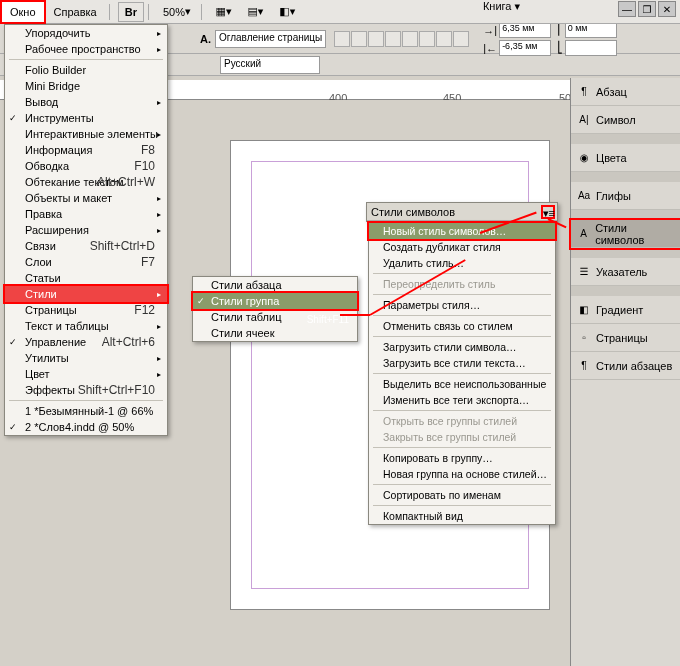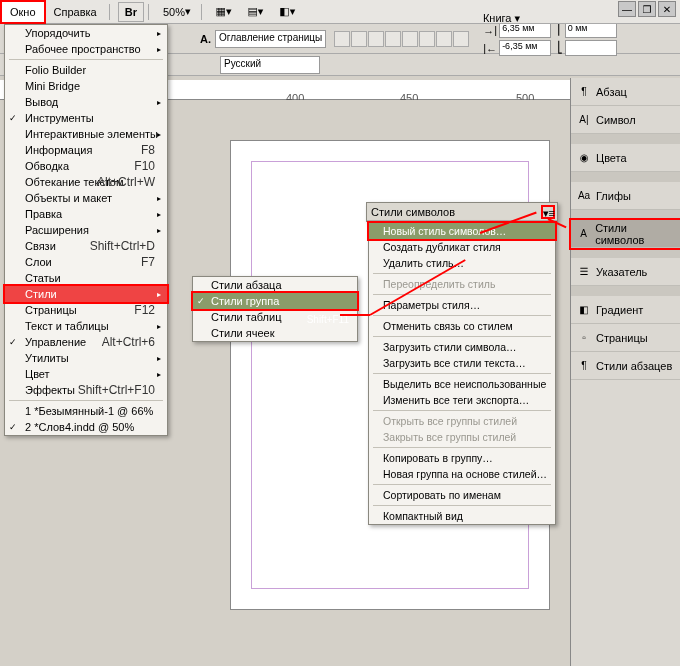--- a/index.html
+++ b/index.html
@@ -4,30 +4,30 @@
 <style>
 * { box-sizing: border-box; margin: 0; padding: 0; font-family: Tahoma, Arial, sans-serif; font-size: 11px; }
 body { width: 680px; height: 666px; background: #d4d0c8; position: relative; overflow: hidden; }
 .top-bar { height: 24px; background: #e8e6e2; display: flex; align-items: center; border-bottom: 1px solid #aaa; position: relative; }
 .top-bar .menu-item { padding: 4px 8px; cursor: pointer; }
 .top-bar .menu-item.active { border: 2px solid red; background: #fff; }
 .top-bar .tool { padding: 3px 6px; margin-left: 4px; display: inline-flex; align-items: center; }
 .divider { width: 1px; height: 16px; background: #aaa; margin: 0 4px; }
 .window-controls { position: absolute; right: 4px; top: 1px; display: flex; gap: 2px; }
 .window-controls div { width: 18px; height: 16px; background: #c8c8c8; border: 1px solid #888; display: flex; align-items: center; justify-content: center; font-size: 10px; }
-.book-label { position: absolute; right: 160px; top: 12px; padding-left: 40px; }
+.book-label { position: absolute; right: 160px; top: 0; padding-left: 40px; }
 .toolbar-row { height: 30px; background: #dbd8d2; border-bottom: 1px solid #aaa; display: flex; align-items: center; padding-left: 200px; }
 .toolbar-row select, .toolbar-row .selbox { height: 18px; font-size: 10px; background: #fff; border: 1px solid #999; padding: 1px 3px; min-width: 100px; }
 .para-icons { display: flex; gap: 1px; margin: 0 8px; }
 .para-icons div { width: 16px; height: 16px; border: 1px solid #aaa; background: #e8e6e2; }
 .dim-input { width: 52px; height: 16px; background: #ffffff; border: 1px solid #999; font-size: 9px; padding: 0 2px; display: inline-block; }
 .dim-group { display: flex; flex-direction: column; gap: 2px; margin-left: 6px; }
 .dim-row { display: flex; align-items: center; gap: 2px; }
 .ruler { height: 20px; background: #fff; border-bottom: 1px solid #888; position: absolute; left: 0; right: 110px; top: 80px; font-size: 8px; color: #555; }
-.ruler-tick { position: absolute; top: 12px; }
+.ruler-tick { position: absolute; top: 12px; margin-left: 43px; }
 .workspace { position: absolute; left: 200px; top: 100px; right: 110px; bottom: 0; background: #d4d0c8; }
 .page-area { position: absolute; left: 30px; top: 40px; width: 320px; height: 470px; background: #fff; border: 1px solid #888; }
 .page-margin { position: absolute; left: 20px; right: 20px; top: 20px; bottom: 20px; border: 1px solid #c9a0d8; }
 .right-panels { position: absolute; right: 0; top: 78px; width: 110px; background: #dbd8d2; border-left: 1px solid #888; height: 590px; }
 .panel-tab { height: 28px; display: flex; align-items: center; padding: 0 6px; border-bottom: 1px solid #c0beb8; font-size: 10px; gap: 5px; cursor: pointer; }
 .panel-tab.sel { background: #b0aca4; }
 .panel-tab .pi { width: 14px; height: 14px; display: inline-flex; align-items: center; justify-content: center; font-size: 10px; }
 .panel-spacer { height: 10px; background: #cac7c0; }
 .red-box { border: 2px solid red; }
 

